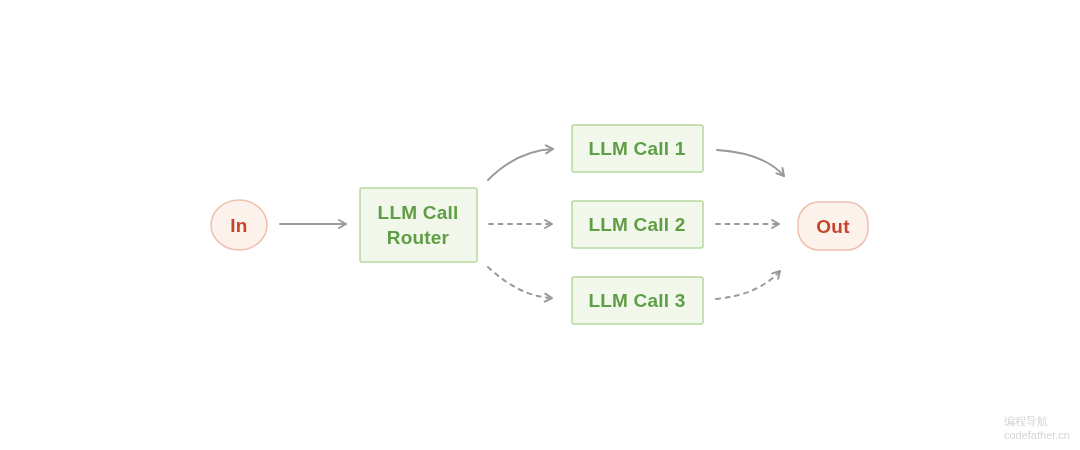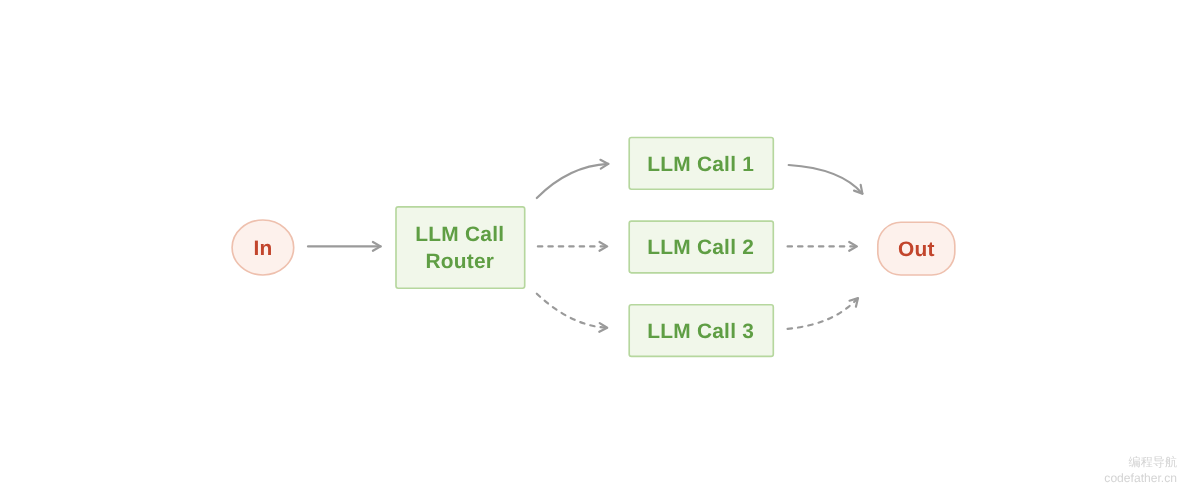--- a/index.html
+++ b/index.html
@@ -47,21 +47,20 @@
     font-size: 19px;
     font-weight: bold;
     text-anchor: middle;
     letter-spacing: 0.2px;
   }
 
   .watermark {
     position: absolute;
     right: 10px;
     bottom: 8px;
-    text-align: right;
     font-size: 11px;
     line-height: 14px;
     color: #d4d4d4;
     user-select: none;
   }
 </style>
 </head>
 <body>
 
 <div class="canvas">

